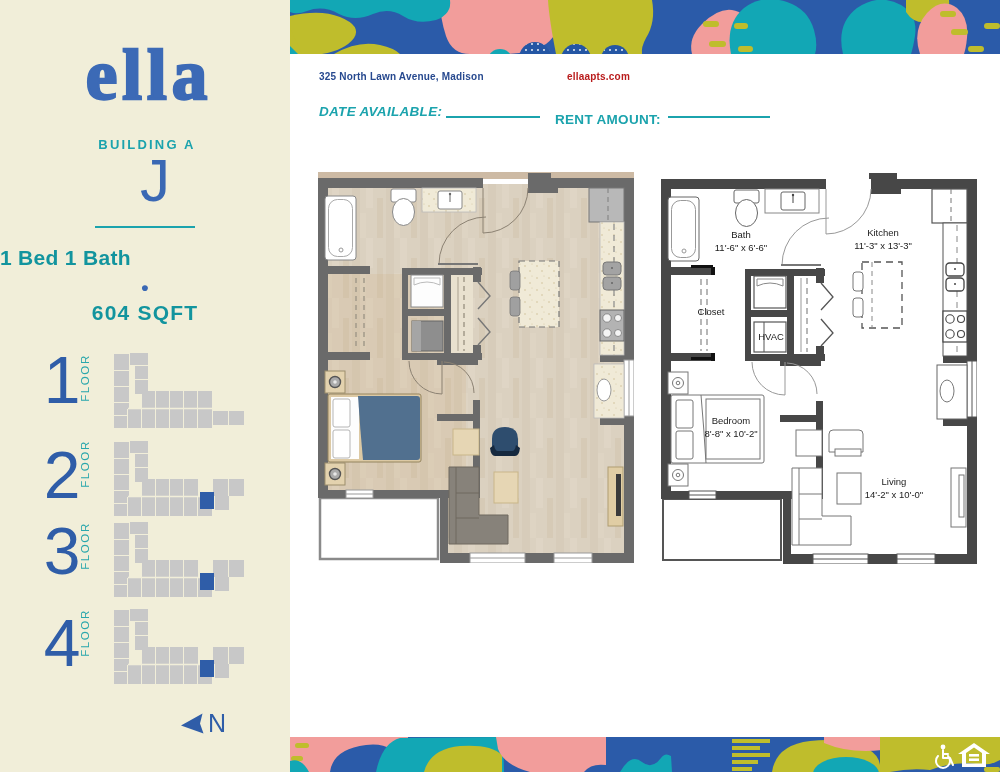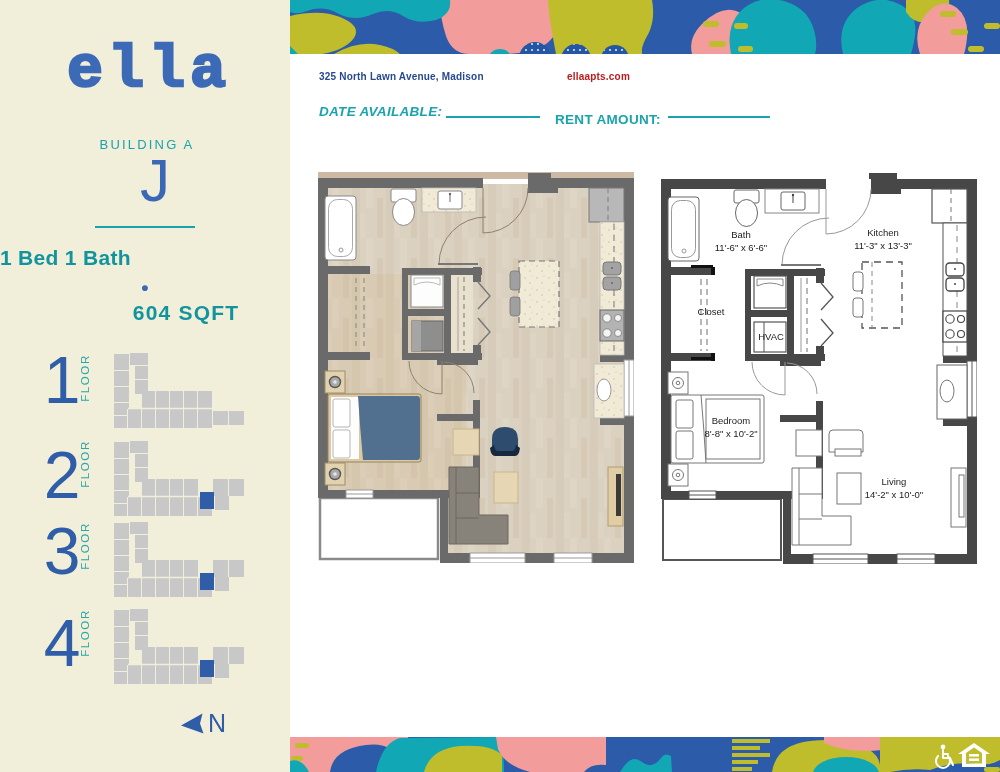--- a/index.html
+++ b/index.html
@@ -1,25 +1,25 @@
 <!DOCTYPE html>
 <html><head>
 <meta charset="utf-8">
 <style>
   html,body{margin:0;padding:0;}
   body{width:1000px;height:772px;position:relative;background:#fff;font-family:"Liberation Sans",sans-serif;overflow:hidden;}
   .abs{position:absolute;}
   #sidebar{left:0;top:0;width:290px;height:772px;background:#f1eed9;}
-  #logo{left:4px;top:40px;width:290px;text-align:center;font-family:Liberation Mono, monospace;font-weight:bold;color:#3c6ab6;font-size:60px;letter-spacing:5px;line-height:1;-webkit-text-stroke:2.5px #3c6ab6;}
-  #building{left:2px;top:137px;width:290px;text-align:center;color:#1ba3ad;font-size:13px;letter-spacing:2.2px;font-weight:normal;}
+  #logo{left:4px;top:40px;width:290px;text-align:center;font-family:Liberation Serif, serif;font-weight:bold;color:#3c6ab6;font-size:71px;letter-spacing:5px;line-height:1;-webkit-text-stroke:2.5px #3c6ab6;}
+  #building{left:2px;top:137px;width:290px;text-align:center;color:#1ba3ad;font-size:13px;letter-spacing:2.2px;font-weight:bold;}
   #bigJ{left:10px;top:146px;width:290px;text-align:center;color:#3a68b4;font-size:60px;font-weight:400;}
   #hr1{left:95px;top:226px;width:100px;height:2px;background:#1ba3ad;}
   #bed{left:0;top:246px;width:290px;text-align:left;color:#12949e;font-size:21px;font-weight:bold;letter-spacing:0.3px;}
   #dot{left:0;top:276px;width:290px;text-align:center;color:#3a68b4;font-size:21px;font-weight:bold;}
-  #sqft{left:0;top:301px;width:290px;text-align:center;color:#12949e;font-size:21px;font-weight:bold;letter-spacing:1.2px;padding-left:41px;}
+  #sqft{left:0;top:301px;width:290px;text-align:center;color:#12949e;font-size:21px;font-weight:bold;letter-spacing:1.2px;}
   .fnum{color:#2f5da8;font-size:66px;font-weight:400;width:40px;text-align:center;line-height:1;}
   .floorlbl{color:#2aa7ac;font-size:11.5px;letter-spacing:1.6px;transform:rotate(-90deg);transform-origin:center;width:52px;text-align:center;}
 </style>
 </head>
 <body>
 <div id="sidebar" class="abs"></div>
 <div id="logo" class="abs">ella</div>
 <div id="building" class="abs">BUILDING A</div>
 <div id="bigJ" class="abs">J</div>
 <div id="hr1" class="abs"></div>

